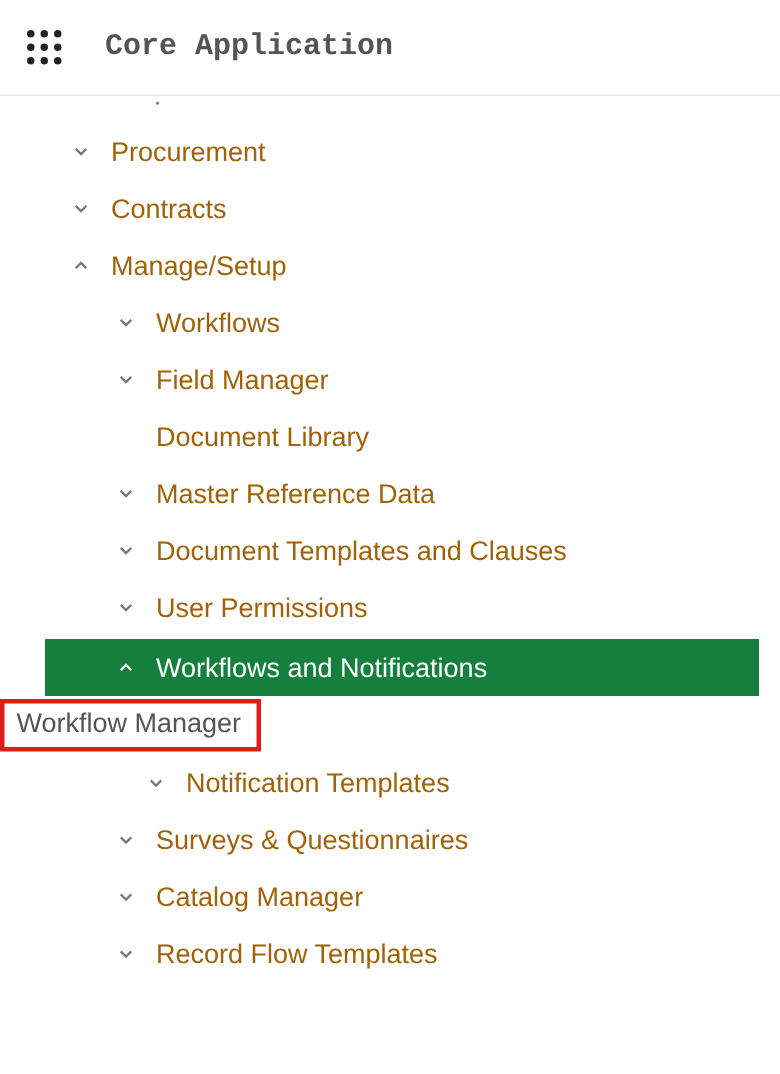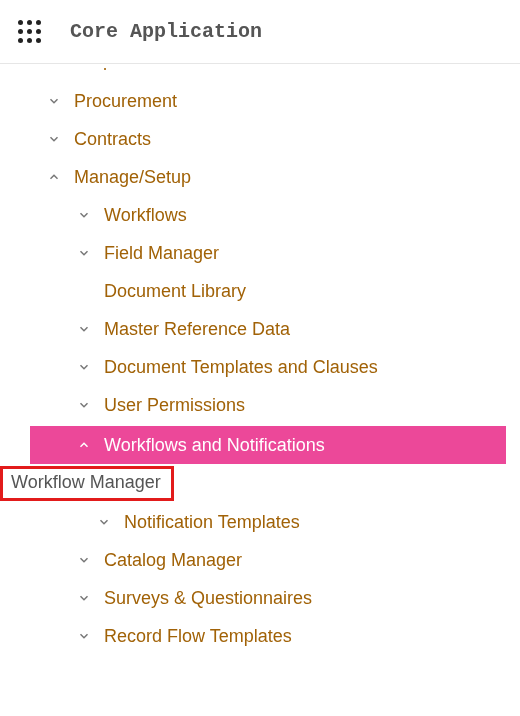--- a/index.html
+++ b/index.html
@@ -69,21 +69,21 @@
     align-items: center;
     margin-right: 10px;
     color: #777;
   }
   .chev svg { width: 14px; height: 14px; }
   .spacer-chev { width: 20px; margin-right: 10px; }
   .indent0 { padding-left: 44px; }
   .indent1 { padding-left: 74px; }
   .indent2 { padding-left: 94px; }
   .nav-item.selected {
-    background: #ec4899;
+    background: #15803d;
     color: #ffffff;
   }
   .nav-item.selected .chev { color: #ffffff; }
   .sel-wrap {
     margin: 2px 14px 0 30px;
   }
   .highlight-box {
     display: inline-block;
     border: 3px solid #e21b1b;
     padding: 3px 10px 5px 8px;
@@ -228,34 +228,34 @@
     </span>
     <span class="label">Notification Templates</span>
   </div>
 
   <div class="nav-item indent1">
     <span class="chev">
       <svg viewBox="0 0 24 24" fill="none" stroke="currentColor" stroke-width="2.5">
           <polyline points="6 9 12 15 18 9"></polyline>
         </svg>
     </span>
+    <span class="label">Surveys &amp; Questionnaires</span>
+  </div>
+
+  <div class="nav-item indent1">
+    <span class="chev">
+      <svg viewBox="0 0 24 24" fill="none" stroke="currentColor" stroke-width="2.5">
+          <polyline points="6 9 12 15 18 9"></polyline>
+        </svg>
+    </span>
     <span class="label">Catalog Manager</span>
   </div>
 
   <div class="nav-item indent1">
     <span class="chev">
       <svg viewBox="0 0 24 24" fill="none" stroke="currentColor" stroke-width="2.5">
           <polyline points="6 9 12 15 18 9"></polyline>
         </svg>
     </span>
-    <span class="label">Surveys &amp; Questionnaires</span>
-  </div>
-
-  <div class="nav-item indent1">
-    <span class="chev">
-      <svg viewBox="0 0 24 24" fill="none" stroke="currentColor" stroke-width="2.5">
-          <polyline points="6 9 12 15 18 9"></polyline>
-        </svg>
-    </span>
     <span class="label">Record Flow Templates</span>
   </div>
 
 </div>
 
 </body></html>

